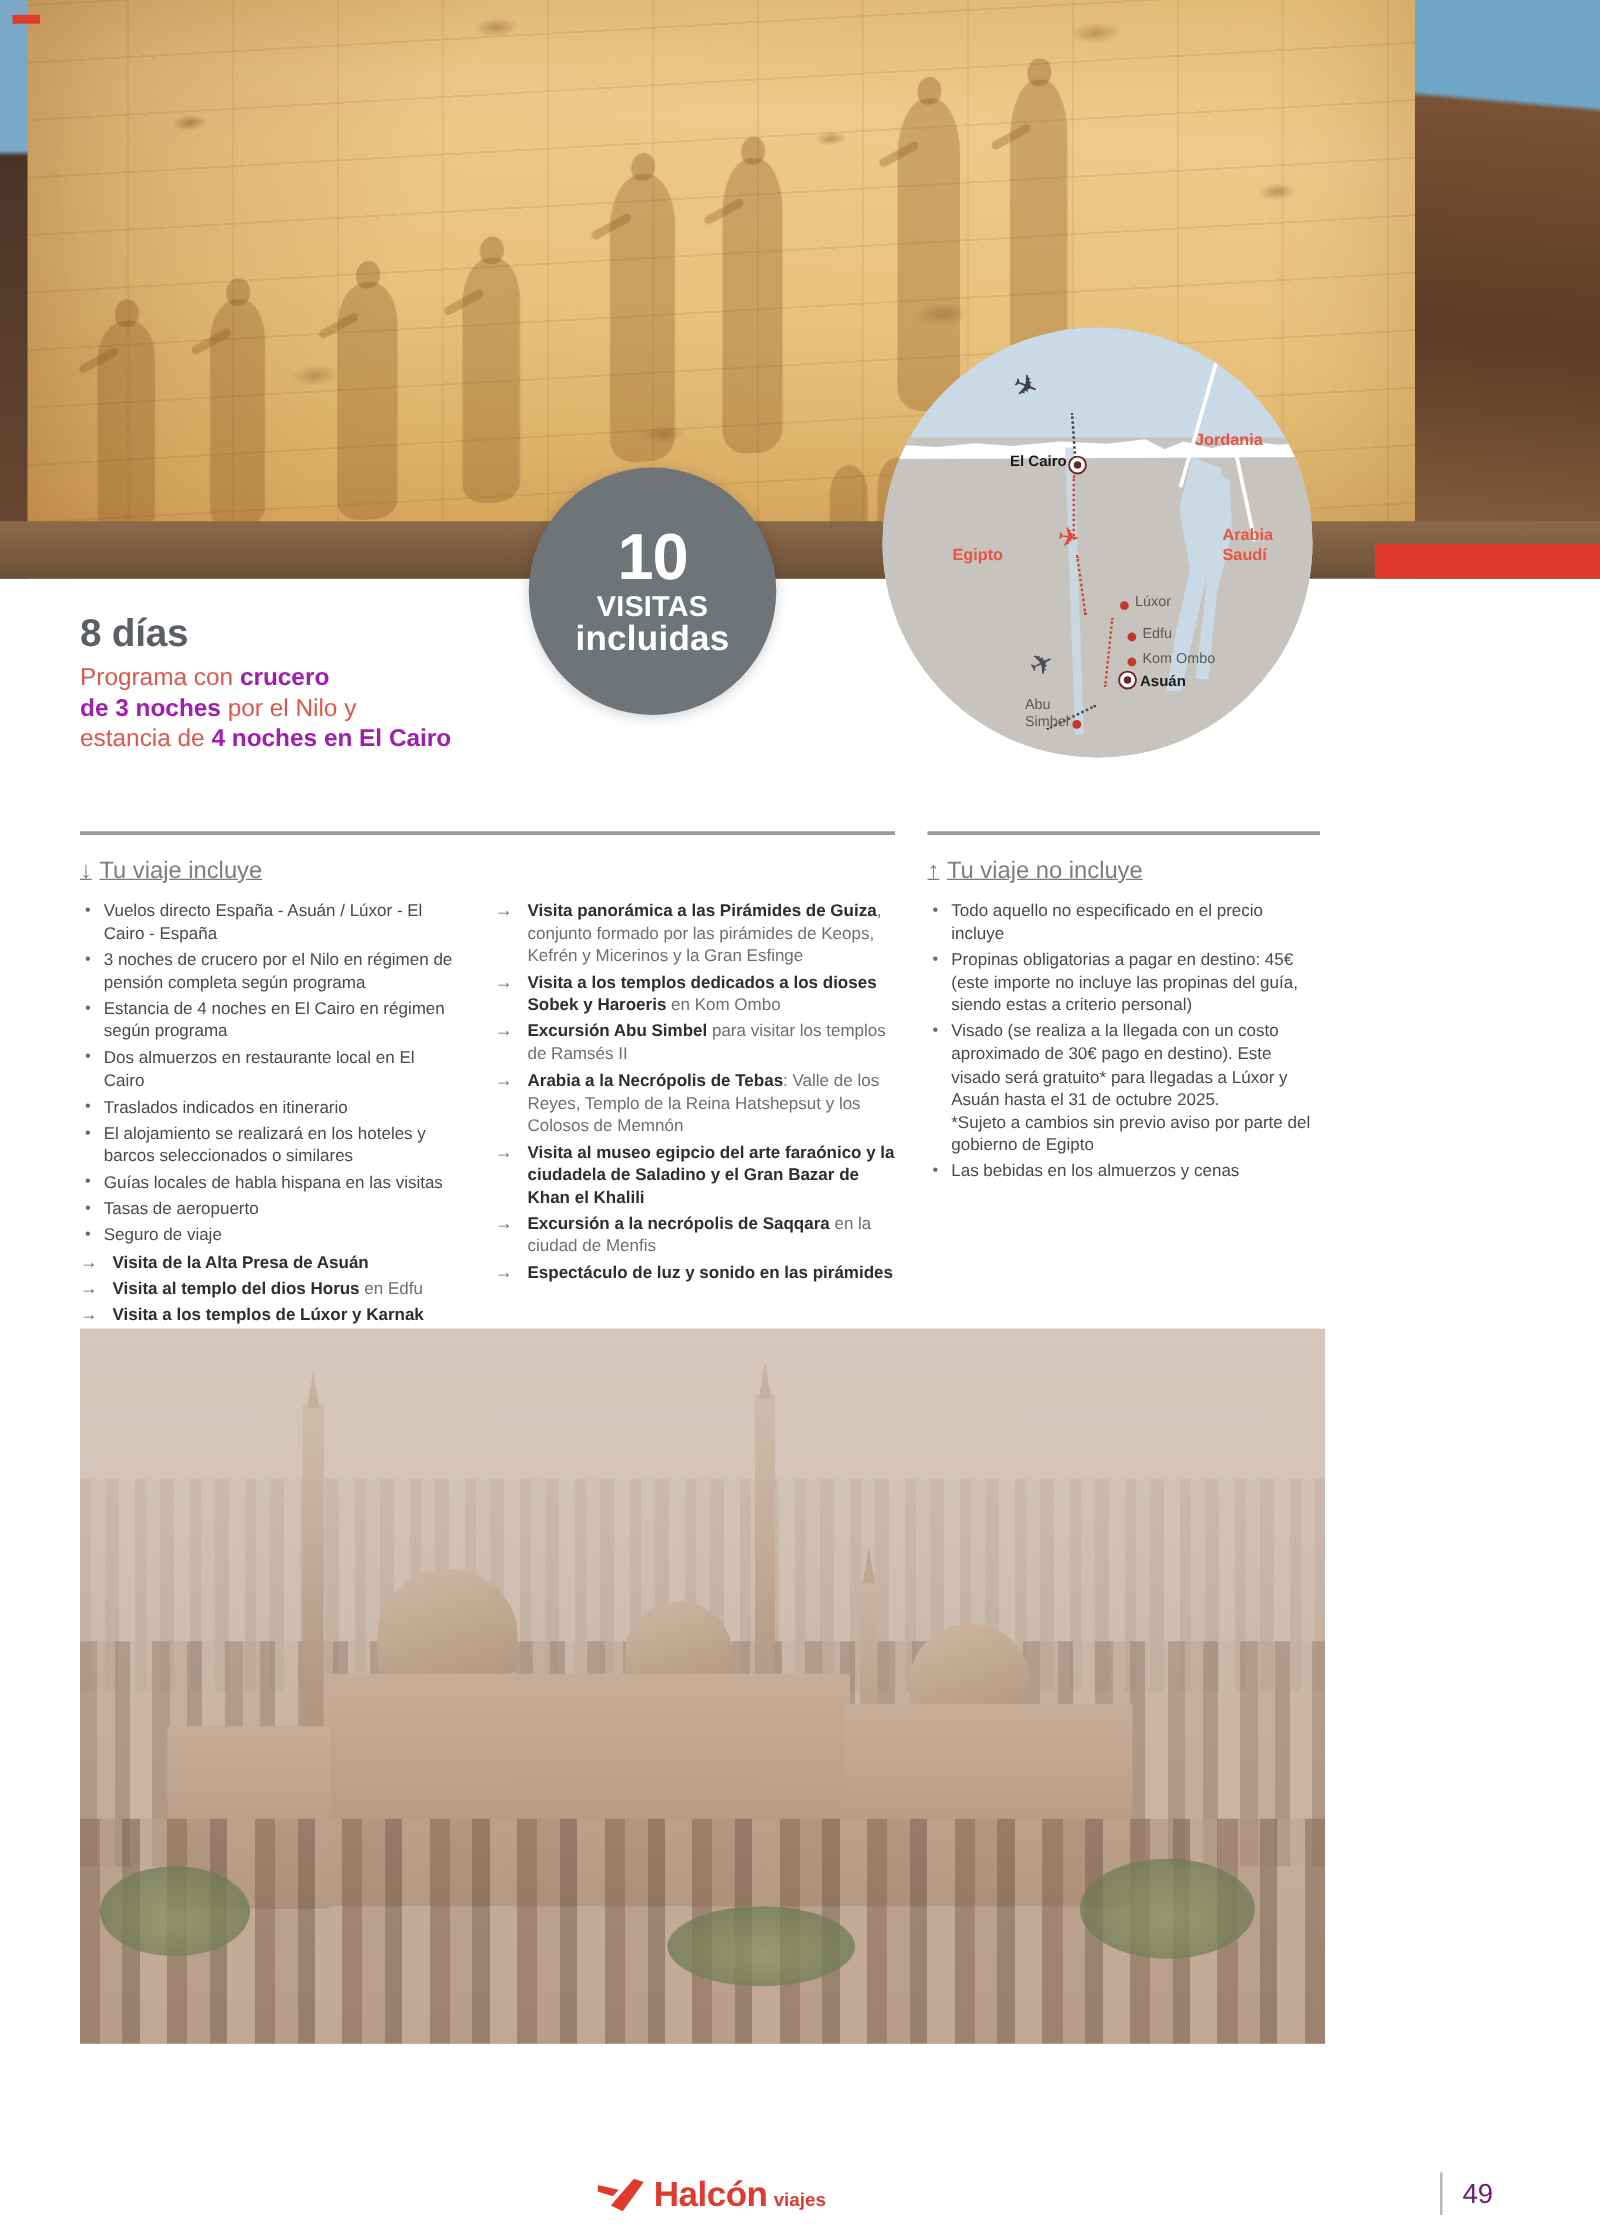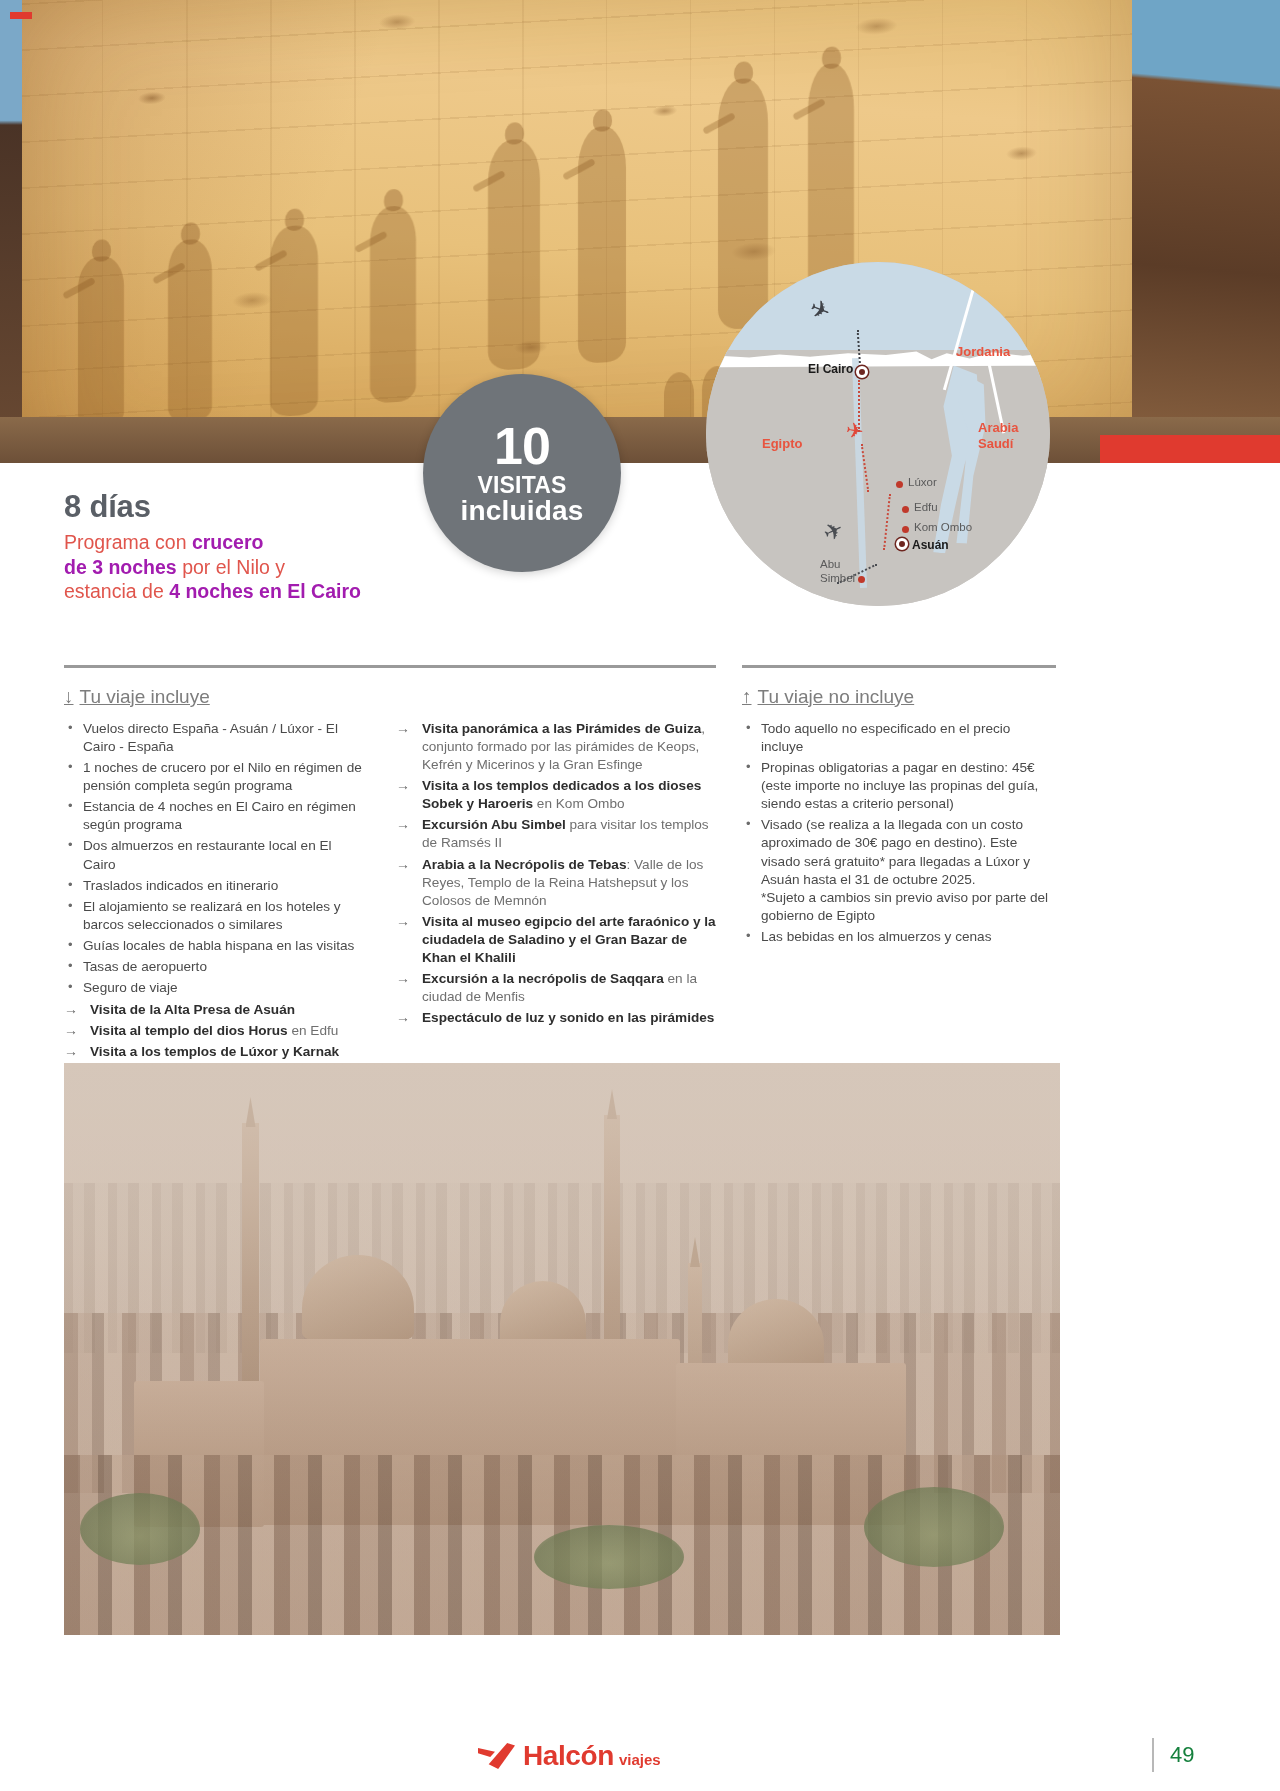--- a/index.html
+++ b/index.html
@@ -360,21 +360,21 @@
     clip-path: polygon(72% 0, 100% 10%, 40% 100%, 6% 82%);
   }
   .logo-name { font-size: 28px; font-weight: bold; letter-spacing: -.4px; }
   .logo-sub { font-size: 15px; font-weight: bold; margin-left: 5px; }
   .page-sep {
     position: absolute; left: 1152px; top: 1738px;
     width: 2px; height: 34px; background: #b8b8b8;
   }
   .page-num {
     position: absolute; left: 1170px; top: 1742px;
-    font-size: 22px; color: #15803d;
+    font-size: 22px; color: #701a75;
   }
 </style>
 </head>
 <body>
 
 <div class="page">
 
   <div class="hero">
     <div class="hero-sky"></div>
     <div class="hero-wall">
@@ -484,21 +484,21 @@
 
   <div class="col-head" style="left:64px; top:686px;">
     <span class="ar">↓</span><span>Tu viaje incluye</span>
   </div>
   <div class="col-head" style="left:742px; top:686px;">
     <span class="ar">↑</span><span>Tu viaje no incluye</span>
   </div>
 
   <div class="col" style="left:64px; top:720px; width:300px;">
     <div class="li"><span class="bul">•</span><span>Vuelos directo España - Asuán / Lúxor - El Cairo - España</span></div>
-    <div class="li"><span class="bul">•</span><span>1 noches de crucero por el Nilo en régimen de pensión completa según programa</span></div>
+    <div class="li"><span class="bul">•</span><span>3 noches de crucero por el Nilo en régimen de pensión completa según programa</span></div>
     <div class="li"><span class="bul">•</span><span>Estancia de 4 noches en El Cairo en régimen según programa</span></div>
     <div class="li"><span class="bul">•</span><span>Dos almuerzos en restaurante local en El Cairo</span></div>
     <div class="li"><span class="bul">•</span><span>Traslados indicados en itinerario</span></div>
     <div class="li"><span class="bul">•</span><span>El alojamiento se realizará en los hoteles y barcos seleccionados o similares</span></div>
     <div class="li"><span class="bul">•</span><span>Guías locales de habla hispana en las visitas</span></div>
     <div class="li"><span class="bul">•</span><span>Tasas de aeropuerto</span></div>
     <div class="li"><span class="bul">•</span><span>Seguro de viaje</span></div>
 
     <div class="li arrow" style="margin-top:4px;"><span class="arw">→</span><b>Visita de la Alta Presa de Asuán</b><span class="lite"></span></div>
     <div class="li arrow"><span class="arw">→</span><b>Visita al templo del dios Horus</b><span class="lite"> en Edfu</span></div>

